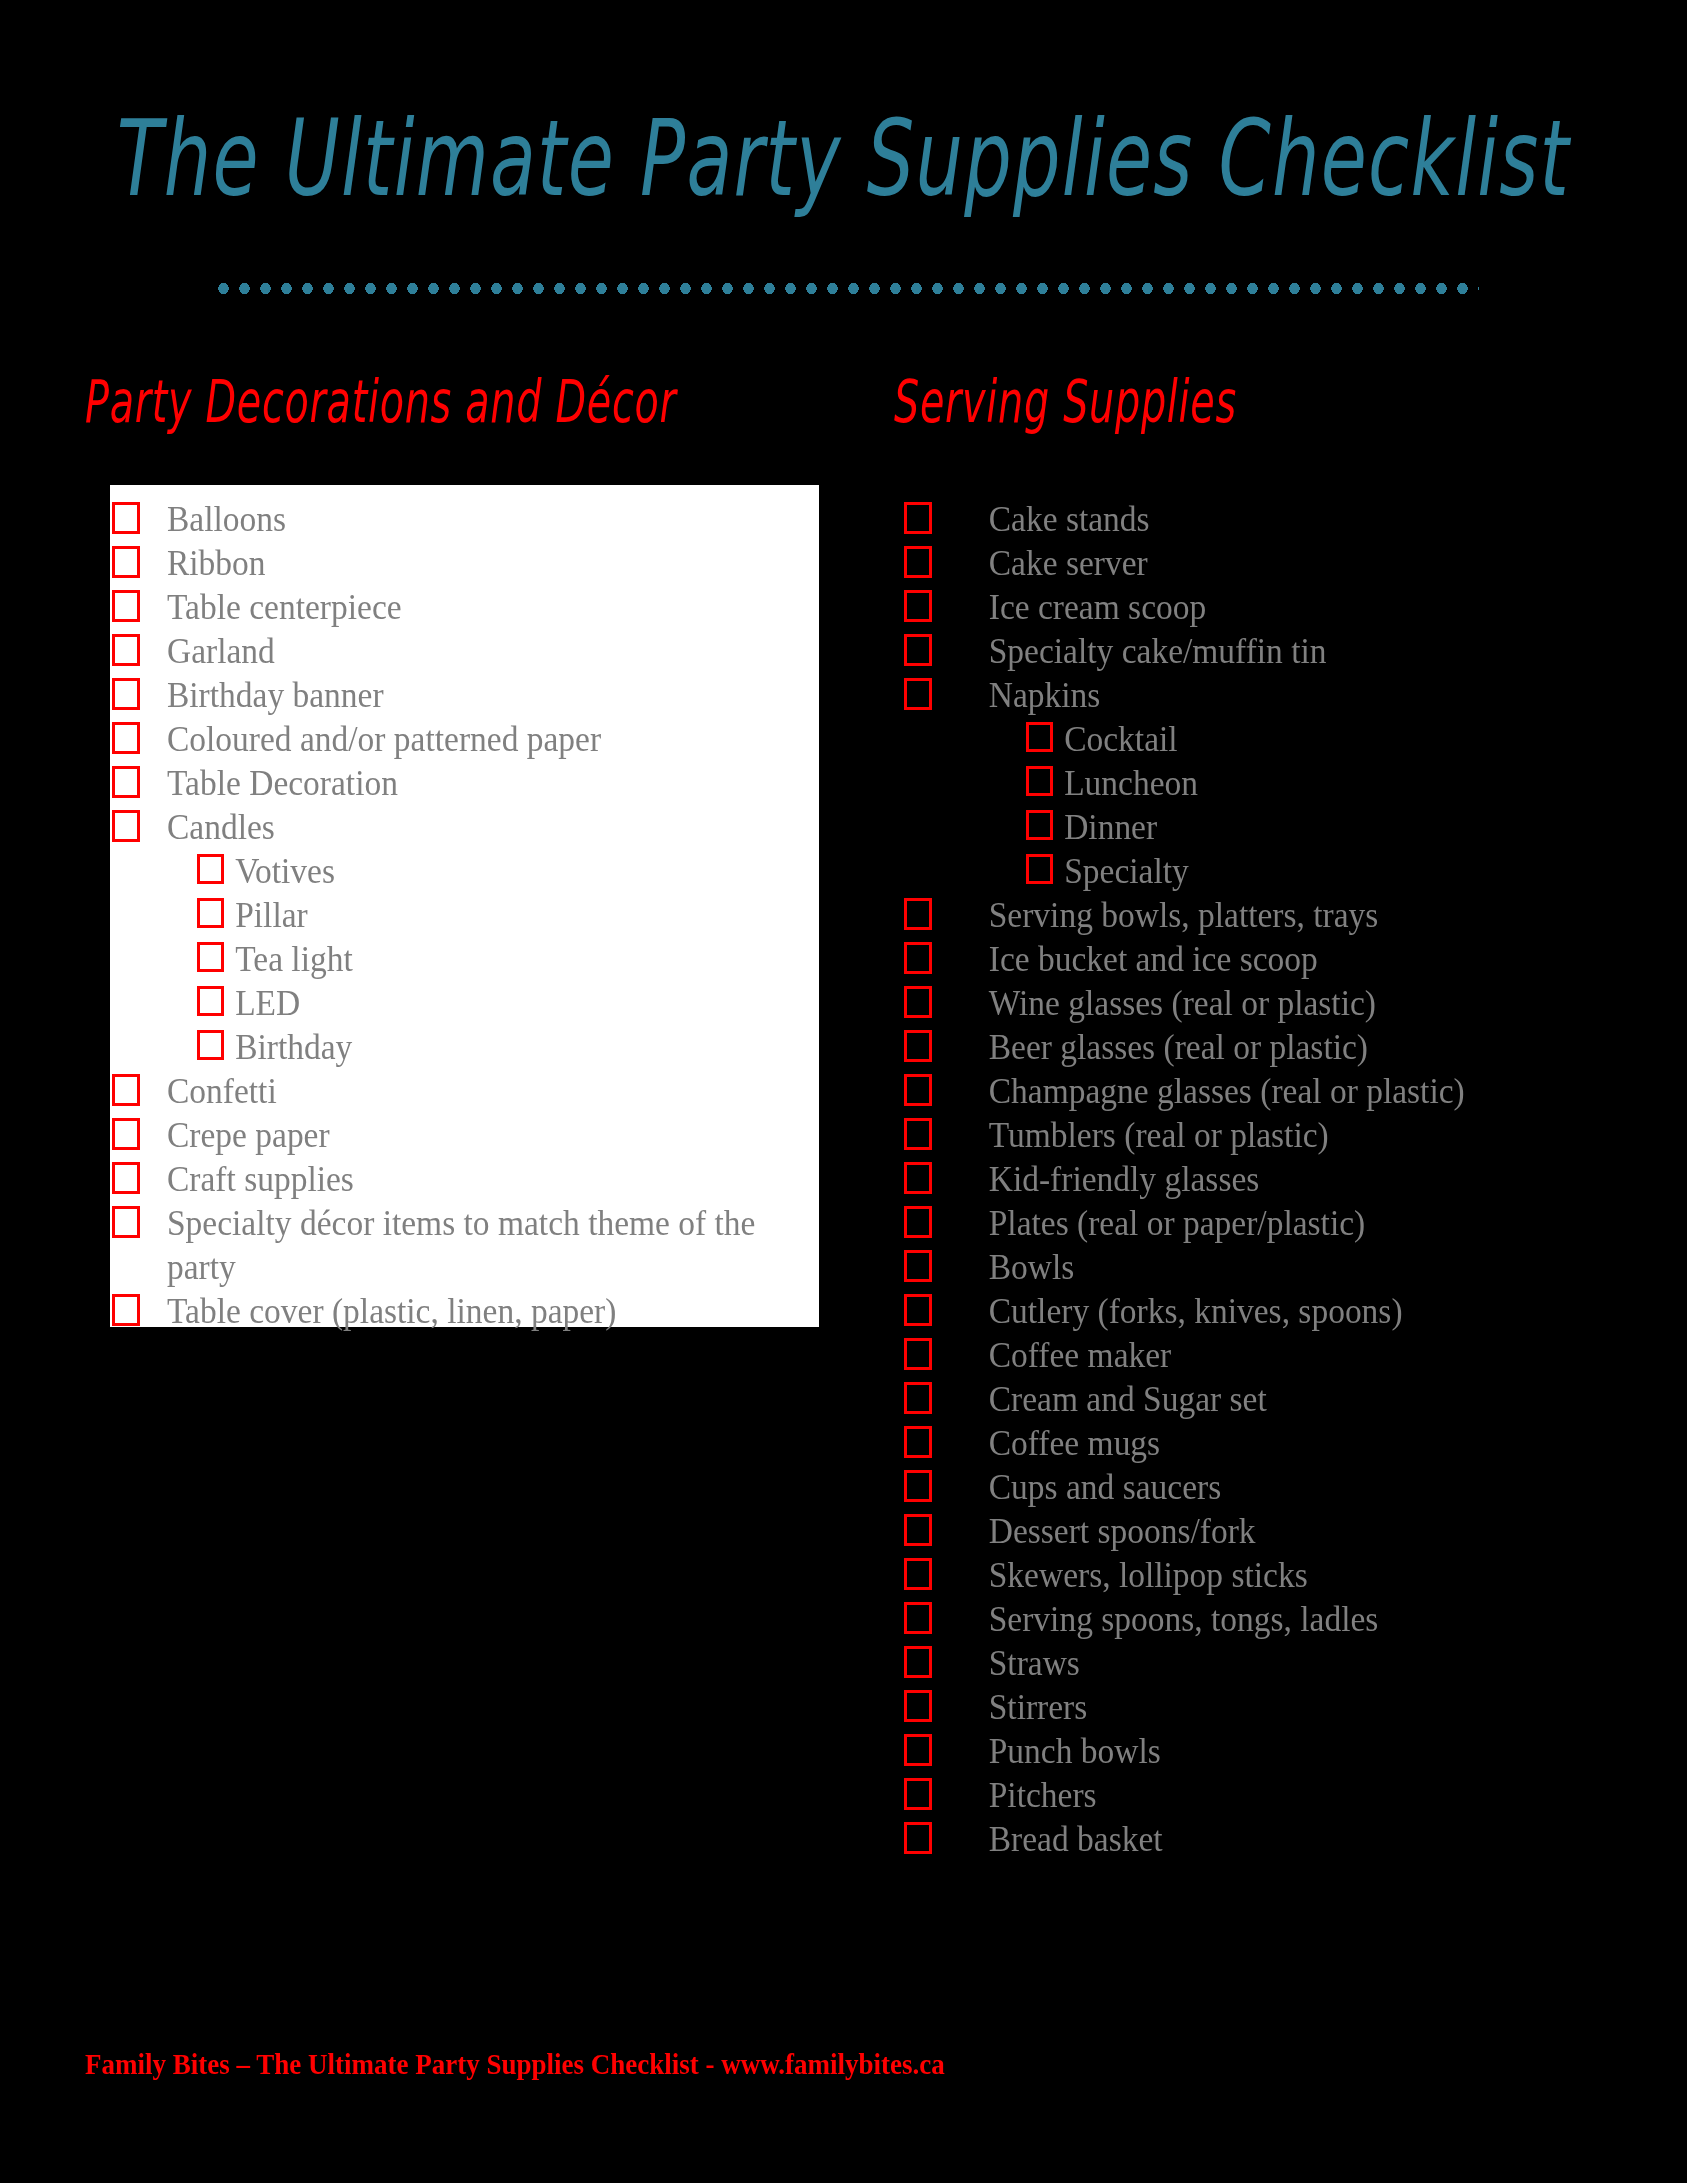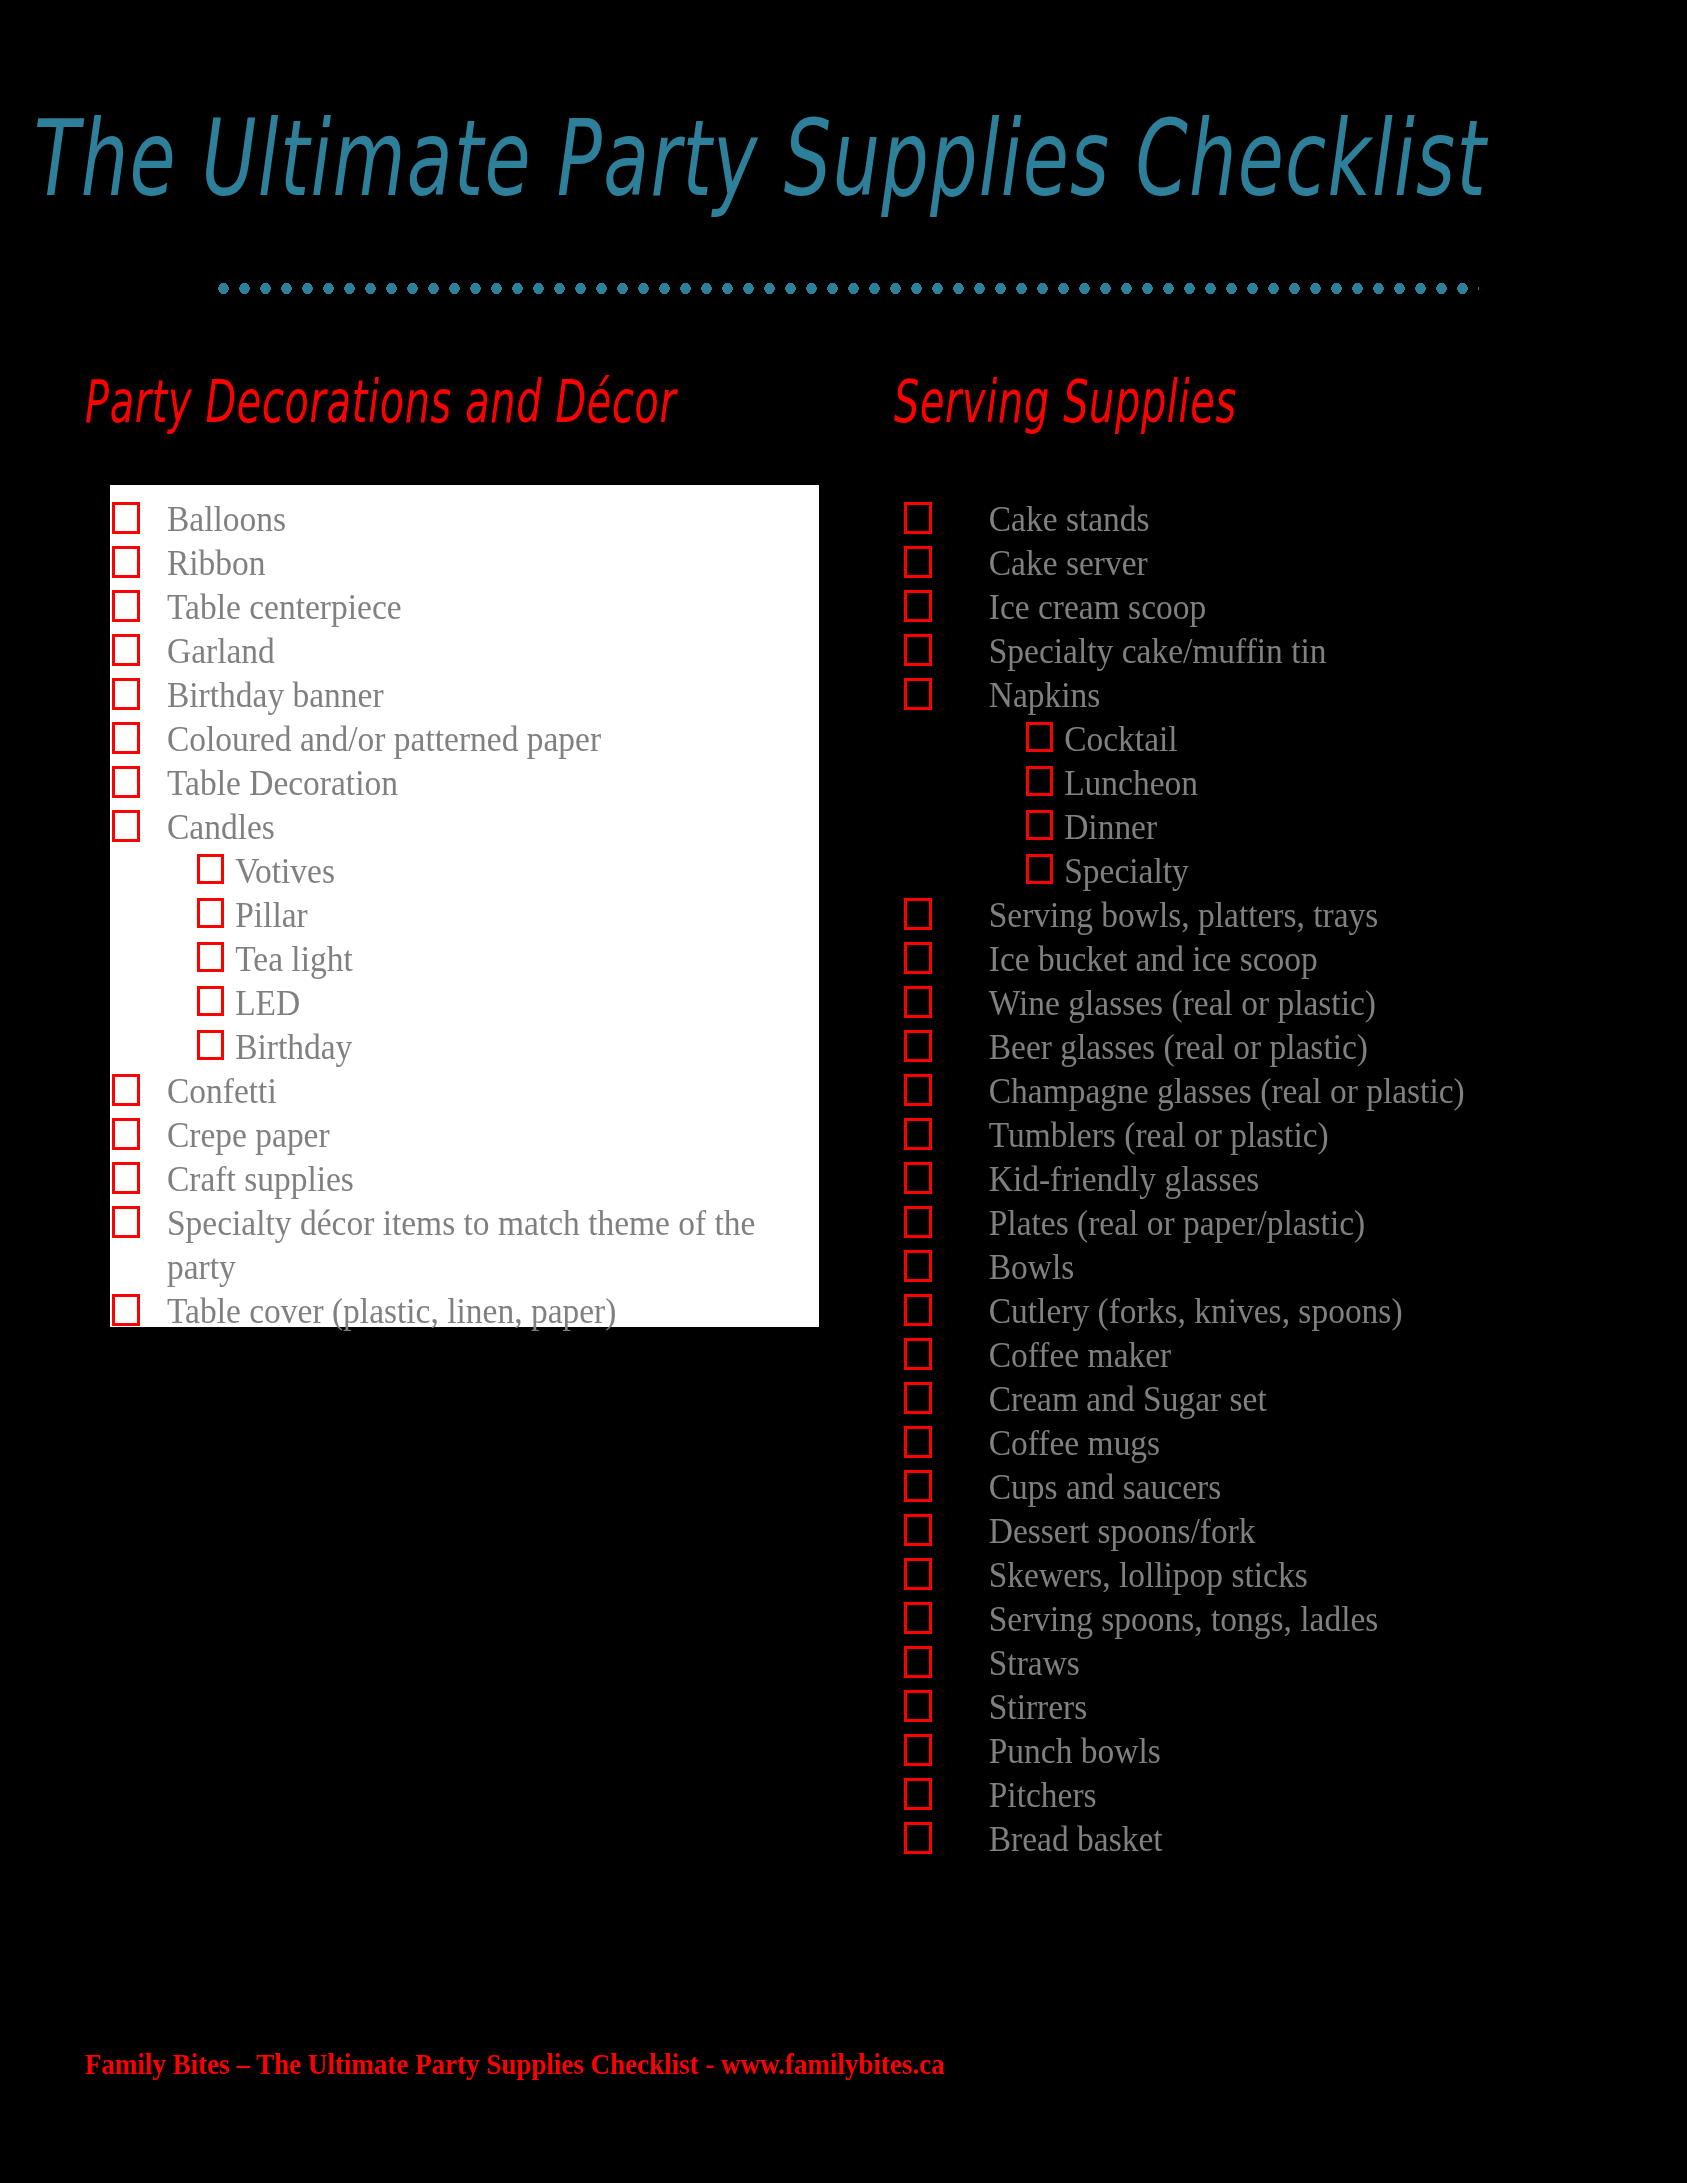--- a/index.html
+++ b/index.html
@@ -14,20 +14,21 @@
     font-family: "Liberation Serif", serif;
     overflow: hidden;
   }
 
   
   #title-area {
     position: absolute;
     top: 106px;
     left: 0;
     width: 1687px;
+    text-align: center;
   }
   #doc-title {
     font-family: "DejaVu Sans", sans-serif;
     font-size: 78px;
     line-height: 1.0;
     font-weight: 400;
     font-style: italic;
     letter-spacing: 1.3px;
     color: #2E7F99;
     transform: scaleY(1.35) scaleX(0.96);

